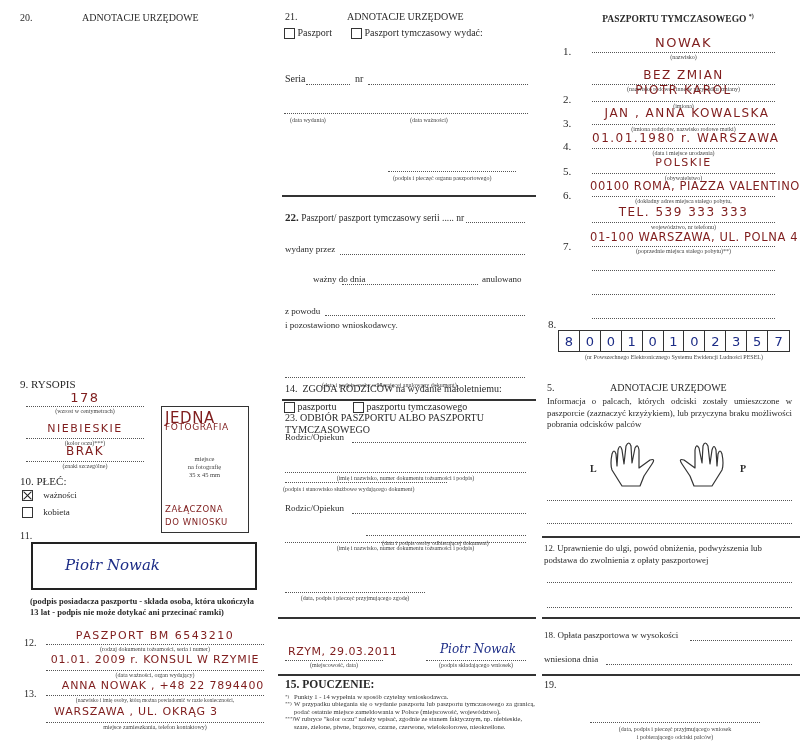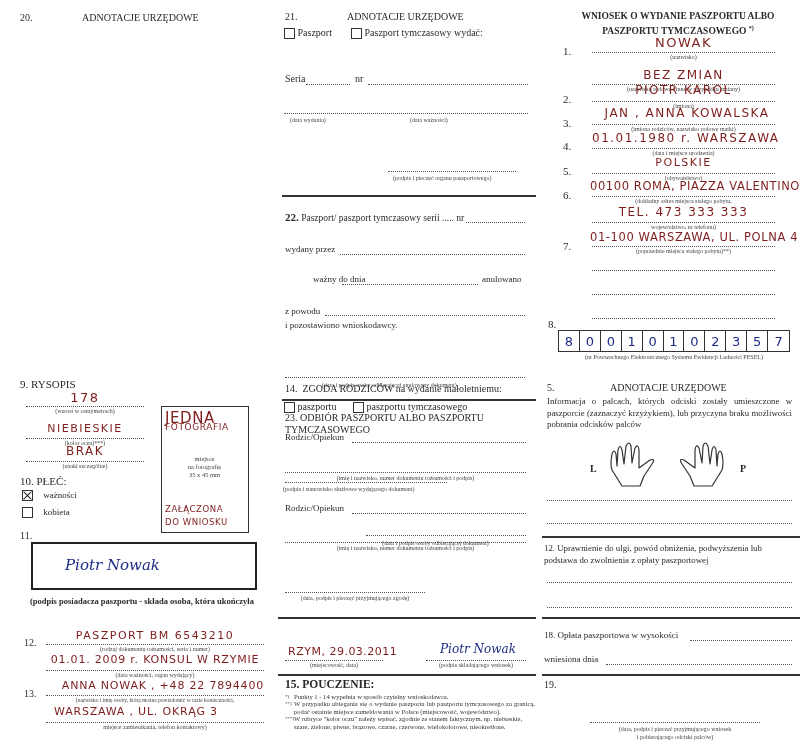--- a/index.html
+++ b/index.html
@@ -67,21 +67,20 @@
 <div class="abs rule" style="left:282px;top:399px;width:254px;"></div>
 
 <div class="abs t10" style="left:285px;top:412px;">23. ODBIÓR PASZPORTU ALBO PASZPORTU</div>
 <div class="abs t10" style="left:285px;top:424px;">TYMCZASOWEGO</div>
 <div class="abs dots" style="left:285px;top:482px;width:162px;"></div>
 <div class="abs cap" style="left:283px;top:486px;">(podpis i stanowisko służbowe wydającego dokument)</div>
 <div class="abs dots" style="left:366px;top:535px;width:160px;"></div>
 <div class="abs cap" style="left:382px;top:540px;">(data i podpis osoby odbierającej dokument)</div>
 
 <div class="abs" style="left:566px;top:10px;width:224px;text-align:center;font-size:9.5px;font-weight:bold;line-height:12px;">
-  <div>WNIOSEK O WYDANIE PASZPORTU ALBO</div>
   <div><span>PASZPORTU TYMCZASOWEGO</span> <sup style="font-size:6px;">*)</sup></div>
 </div>
 
 <div class="abs num" style="left:563px;top:45px;">1.</div>
 <div class="abs hand" style="left:592px;top:35px;width:183px;text-align:center;font-size:13px;">NOWAK</div>
 <div class="abs dots" style="left:592px;top:52px;width:183px;"></div>
 <div class="abs cap" style="left:592px;top:54px;width:183px;">(nazwisko)</div>
 
 <div class="abs hand" style="left:592px;top:68px;width:183px;text-align:center;font-size:12px;">BEZ  ZMIAN</div>
 <div class="abs dots" style="left:592px;top:84px;width:183px;"></div>
@@ -105,21 +104,21 @@
 <div class="abs num" style="left:563px;top:165px;">5.</div>
 <div class="abs hand" style="left:592px;top:156px;width:183px;text-align:center;font-size:11px;">POLSKIE</div>
 <div class="abs dots" style="left:592px;top:173px;width:183px;"></div>
 <div class="abs cap" style="left:592px;top:175px;width:183px;">(obywatelstwo)</div>
 
 <div class="abs num" style="left:563px;top:189px;">6.</div>
 <div class="abs hand" style="left:590px;top:179px;width:200px;text-align:center;font-size:11.5px;letter-spacing:0.6px;">00100 ROMA, PIAZZA VALENTINO 1</div>
 <div class="abs dots" style="left:592px;top:196px;width:183px;"></div>
 <div class="abs cap" style="left:592px;top:198px;width:183px;">(dokładny adres miejsca stałego pobytu,</div>
 
-<div class="abs hand" style="left:592px;top:205px;width:183px;text-align:center;font-size:12px;">TEL. 473 333 333</div>
+<div class="abs hand" style="left:592px;top:205px;width:183px;text-align:center;font-size:12px;">TEL. 539 333 333</div>
 <div class="abs dots" style="left:592px;top:222px;width:183px;"></div>
 <div class="abs cap" style="left:592px;top:224px;width:183px;">województwo, nr telefonu)</div>
 
 <div class="abs num" style="left:563px;top:240px;">7.</div>
 <div class="abs hand" style="left:590px;top:230px;width:200px;text-align:center;font-size:11.5px;letter-spacing:0.6px;">01-100  WARSZAWA, UL. POLNA 4</div>
 <div class="abs dots" style="left:592px;top:246px;width:183px;"></div>
 <div class="abs cap" style="left:592px;top:248px;width:183px;">(poprzednie miejsca stałego pobytu)**)</div>
 <div class="abs dots" style="left:592px;top:270px;width:183px;"></div>
 <div class="abs dots" style="left:592px;top:294px;width:183px;"></div>
 <div class="abs dots" style="left:592px;top:318px;width:183px;"></div>
@@ -170,20 +169,21 @@
   <span class="cb"></span>
   <span style="margin-left:8px;">kobieta</span>
 </div>
 
 <div class="abs t10" style="left:20px;top:530px;">11.</div>
 <div class="abs" style="left:31px;top:542px;width:226px;height:48px;border:2px solid #222;">
   <div class="hand-sig" style="position:absolute;left:32px;top:12px;font-size:15px;">Piotr Nowak</div>
 </div>
 <div class="abs" style="left:30px;top:596px;font-size:8.5px;font-weight:bold;line-height:11px;white-space:nowrap;">
   <div>(podpis posiadacza paszportu - składa osoba, która ukończyła</div>
+  <div>13 lat - podpis nie może dotykać ani przecinać ramki)</div>
 </div>
 
 <div class="abs t10" style="left:24px;top:637px;">12.</div>
 <div class="abs hand" style="left:46px;top:629px;width:218px;text-align:center;font-size:11px;">PASZPORT   BM 6543210</div>
 <div class="abs dots" style="left:46px;top:644px;width:218px;"></div>
 <div class="abs cap" style="left:46px;top:646px;width:218px;">(rodzaj dokumentu tożsamości, seria i numer)</div>
 <div class="abs hand" style="left:46px;top:653px;width:218px;text-align:center;font-size:11px;letter-spacing:0.8px;">01.01. 2009 r.  KONSUL W RZYMIE</div>
 <div class="abs dots" style="left:46px;top:670px;width:218px;"></div>
 <div class="abs cap" style="left:46px;top:672px;width:218px;">(data ważności, organ wydający)</div>
 

